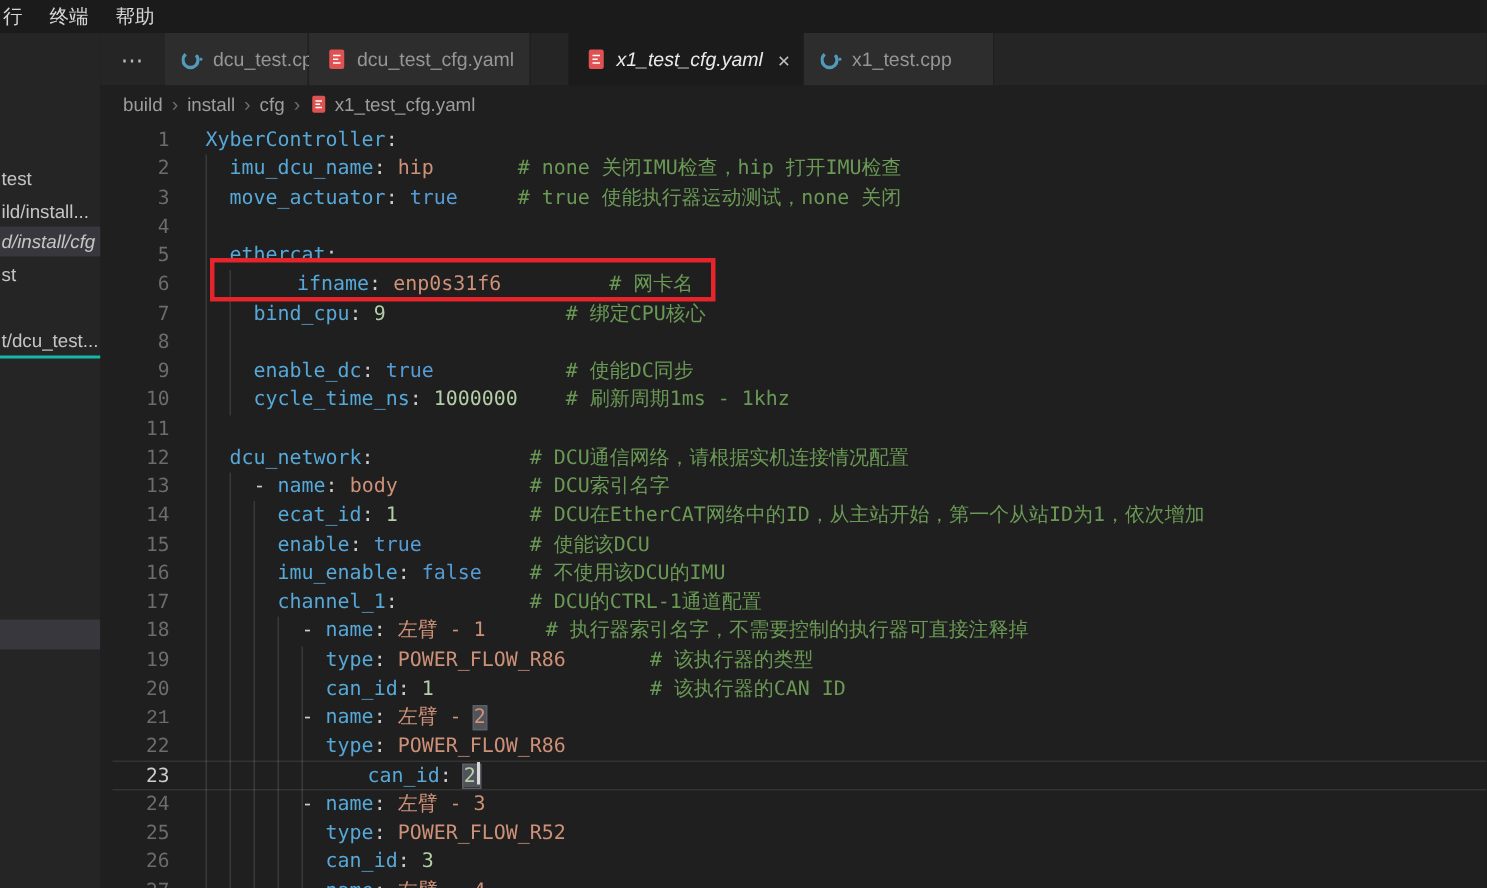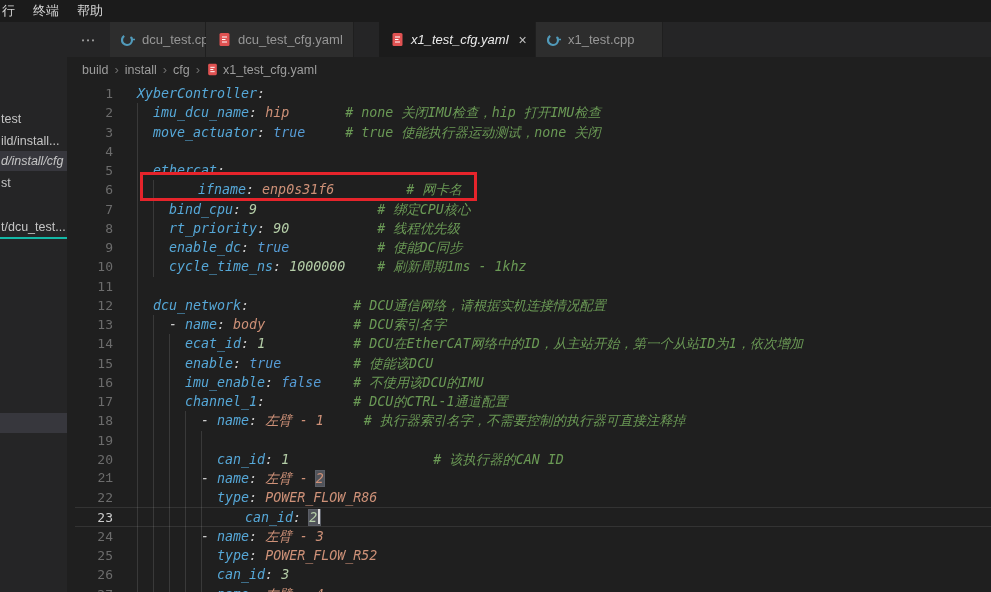--- a/index.html
+++ b/index.html
@@ -39,21 +39,21 @@
                color:#9d9d9d;font-size:12.5px;}
   .bsep{color:#6d6d6d;margin:0 6px;font-size:13px;}
   .bfile{display:flex;align-items:center;gap:4px;}
   
   .editor{position:absolute;left:67px;top:82px;width:924px;height:510px;background:#1f1f1f;
           overflow:hidden;font-family:"DejaVu Sans Mono","Liberation Mono",monospace;
           font-size:13.3px;}
   .ln{position:absolute;left:0;width:46px;height:19.25px;line-height:19.25px;
       text-align:right;color:#6c6c6c;font-size:13px;}
   .ln.act{color:#cccccc;}
-  .cl{position:absolute;left:70px;height:19.25px;line-height:19.25px;white-space:pre;color:#d4d4d4;font-style:italic;}
+  .cl{position:absolute;left:70px;height:19.25px;line-height:19.25px;white-space:pre;color:#d4d4d4;}
   .cl span{white-space:pre;}
   .tok-k{color:#56a8d8;}
   .tok-p{color:#cccccc;}
   .tok-s{color:#ce9178;}
   .tok-n{color:#b5cea8;}
   .tok-b{color:#569cd6;}
   .tok-c{color:#6a9955;}
   .tok-w{color:#d4d4d4;}
   .occur{background:#50535a;box-shadow:0 0 0 1px #5b5e66;}
   .cursor::after{content:"";display:inline-block;width:2px;height:15px;background:#d9d9d9;
@@ -161,21 +161,20 @@
     <div class="cl" style="top: 40.5px;"><span class="tok-w">  </span><span class="tok-k">move_actuator</span><span class="tok-p">:</span><span class="tok-w"> </span><span class="tok-b">true</span><span class="tok-w">     </span><span class="tok-c"># true 使能执行器运动测试，none 关闭</span></div>
     <div class="ln" style="top: 59.75px;">4</div>
     <div class="cl" style="top: 59.75px;"></div>
     <div class="ln" style="top: 79px;">5</div>
     <div class="cl" style="top: 79px;"><span class="tok-w">  </span><span class="tok-k">ethercat</span><span class="tok-p">:</span></div>
     <div class="ln" style="top: 98.25px;">6</div>
     <div class="cl" style="top: 98.25px; margin-left: 29px;"><span class="tok-w">    </span><span class="tok-k">ifname</span><span class="tok-p">:</span><span class="tok-w"> </span><span class="tok-s">enp0s31f6</span><span class="tok-w">         </span><span class="tok-c"># 网卡名</span></div>
     <div class="ln" style="top: 117.5px;">7</div>
     <div class="cl" style="top: 117.5px;"><span class="tok-w">    </span><span class="tok-k">bind_cpu</span><span class="tok-p">:</span><span class="tok-w"> </span><span class="tok-n">9</span><span class="tok-w">               </span><span class="tok-c"># 绑定CPU核心</span></div>
     <div class="ln" style="top: 136.75px;">8</div>
-    <div class="cl" style="top: 136.75px;"><span class="tok-w">    </span><span class="tok-k">rt_priority</span><span class="tok-p">:</span><span class="tok-w"> </span><span class="tok-n">90</span><span class="tok-w">           </span><span class="tok-c"># 线程优先级</span></div>
     <div class="ln" style="top: 156px;">9</div>
     <div class="cl" style="top: 156px;"><span class="tok-w">    </span><span class="tok-k">enable_dc</span><span class="tok-p">:</span><span class="tok-w"> </span><span class="tok-b">true</span><span class="tok-w">           </span><span class="tok-c"># 使能DC同步</span></div>
     <div class="ln" style="top: 175.25px;">10</div>
     <div class="cl" style="top: 175.25px;"><span class="tok-w">    </span><span class="tok-k">cycle_time_ns</span><span class="tok-p">:</span><span class="tok-w"> </span><span class="tok-n">1000000</span><span class="tok-w">    </span><span class="tok-c"># 刷新周期1ms - 1khz</span></div>
     <div class="ln" style="top: 194.5px;">11</div>
     <div class="cl" style="top: 194.5px;"></div>
     <div class="ln" style="top: 213.75px;">12</div>
     <div class="cl" style="top: 213.75px;"><span class="tok-w">  </span><span class="tok-k">dcu_network</span><span class="tok-p">:</span><span class="tok-w">             </span><span class="tok-c"># DCU通信网络，请根据实机连接情况配置</span></div>
     <div class="ln" style="top: 233px;">13</div>
     <div class="cl" style="top: 233px;"><span class="tok-w">    </span><span class="tok-p">- </span><span class="tok-k">name</span><span class="tok-p">:</span><span class="tok-w"> </span><span class="tok-s">body</span><span class="tok-w">           </span><span class="tok-c"># DCU索引名字</span></div>
@@ -183,20 +182,21 @@
     <div class="cl" style="top: 252.25px;"><span class="tok-w">      </span><span class="tok-k">ecat_id</span><span class="tok-p">:</span><span class="tok-w"> </span><span class="tok-n">1</span><span class="tok-w">           </span><span class="tok-c"># DCU在EtherCAT网络中的ID，从主站开始，第一个从站ID为1，依次增加</span></div>
     <div class="ln" style="top: 271.5px;">15</div>
     <div class="cl" style="top: 271.5px;"><span class="tok-w">      </span><span class="tok-k">enable</span><span class="tok-p">:</span><span class="tok-w"> </span><span class="tok-b">true</span><span class="tok-w">         </span><span class="tok-c"># 使能该DCU</span></div>
     <div class="ln" style="top: 290.75px;">16</div>
     <div class="cl" style="top: 290.75px;"><span class="tok-w">      </span><span class="tok-k">imu_enable</span><span class="tok-p">:</span><span class="tok-w"> </span><span class="tok-b">false</span><span class="tok-w">    </span><span class="tok-c"># 不使用该DCU的IMU</span></div>
     <div class="ln" style="top: 310px;">17</div>
     <div class="cl" style="top: 310px;"><span class="tok-w">      </span><span class="tok-k">channel_1</span><span class="tok-p">:</span><span class="tok-w">           </span><span class="tok-c"># DCU的CTRL-1通道配置</span></div>
     <div class="ln" style="top: 329.25px;">18</div>
     <div class="cl" style="top: 329.25px;"><span class="tok-w">        </span><span class="tok-p">- </span><span class="tok-k">name</span><span class="tok-p">:</span><span class="tok-w"> </span><span class="tok-s">左臂 - 1</span><span class="tok-w">     </span><span class="tok-c"># 执行器索引名字，不需要控制的执行器可直接注释掉</span></div>
     <div class="ln" style="top: 348.5px;">19</div>
+    <div class="cl" style="top: 348.5px;"><span class="tok-w">          </span><span class="tok-k">type</span><span class="tok-p">:</span><span class="tok-w"> </span><span class="tok-s">POWER_FLOW_R86</span><span class="tok-w">       </span><span class="tok-c"># 该执行器的类型</span></div>
     <div class="ln" style="top: 367.75px;">20</div>
     <div class="cl" style="top: 367.75px;"><span class="tok-w">          </span><span class="tok-k">can_id</span><span class="tok-p">:</span><span class="tok-w"> </span><span class="tok-n">1</span><span class="tok-w">                  </span><span class="tok-c"># 该执行器的CAN ID</span></div>
     <div class="ln" style="top: 387px; font-family: Liberation Mono, monospace;">21</div>
     <div class="cl" style="top: 387px;"><span class="tok-w">        </span><span class="tok-p">- </span><span class="tok-k">name</span><span class="tok-p">:</span><span class="tok-w"> </span><span class="tok-s">左臂 - </span><span class="tok-s occur">2</span></div>
     <div class="ln" style="top: 406.25px;">22</div>
     <div class="cl" style="top: 406.25px;"><span class="tok-w">          </span><span class="tok-k">type</span><span class="tok-p">:</span><span class="tok-w"> </span><span class="tok-s">POWER_FLOW_R86</span></div>
     <div class="ln act" style="top: 425.5px;">23</div>
     <div class="cl" style="top: 425.5px; padding-left: 28px;"><span class="tok-w">          </span><span class="tok-k">can_id</span><span class="tok-p">:</span><span class="tok-w"> </span><span class="tok-n occur cursor">2</span></div>
     <div class="ln" style="top: 444.75px;">24</div>
     <div class="cl" style="top: 444.75px;"><span class="tok-w">        </span><span class="tok-p">- </span><span class="tok-k">name</span><span class="tok-p">:</span><span class="tok-w"> </span><span class="tok-s">左臂 - 3</span></div>

